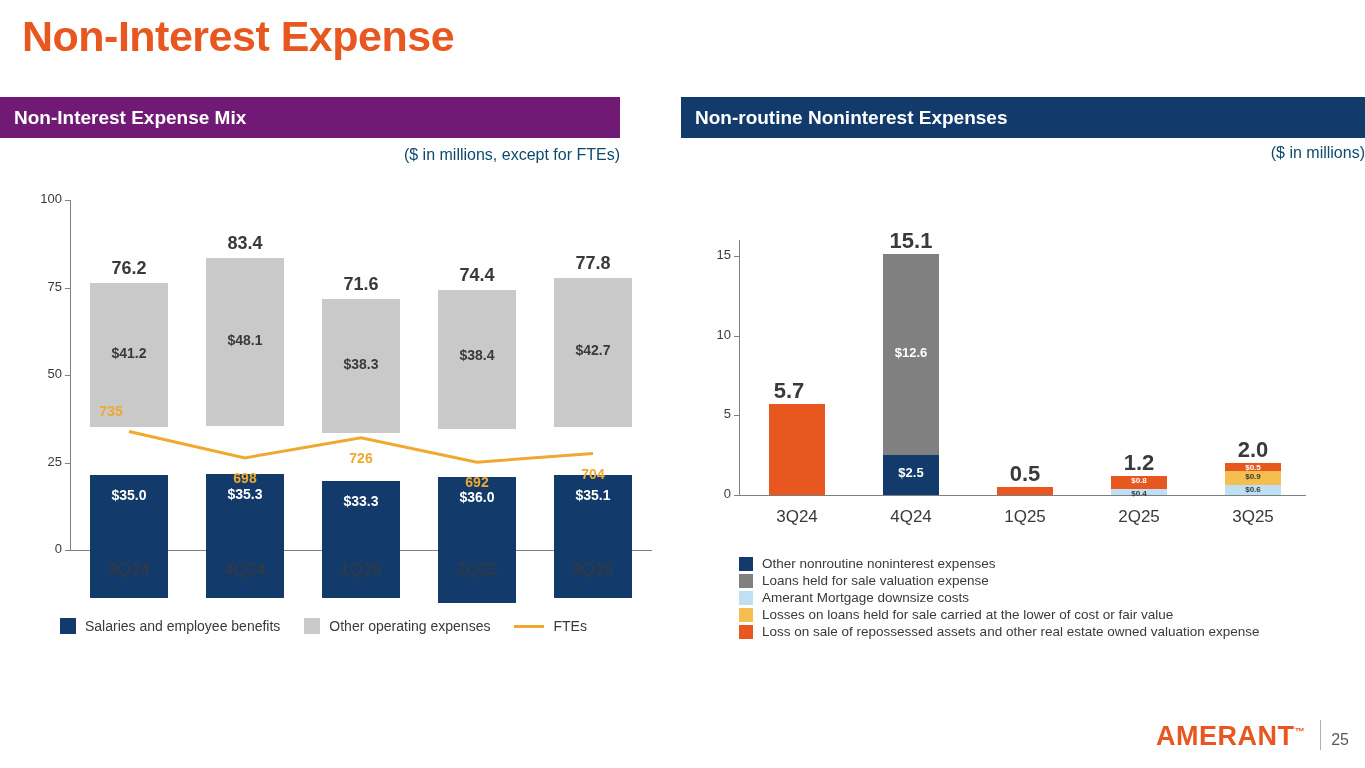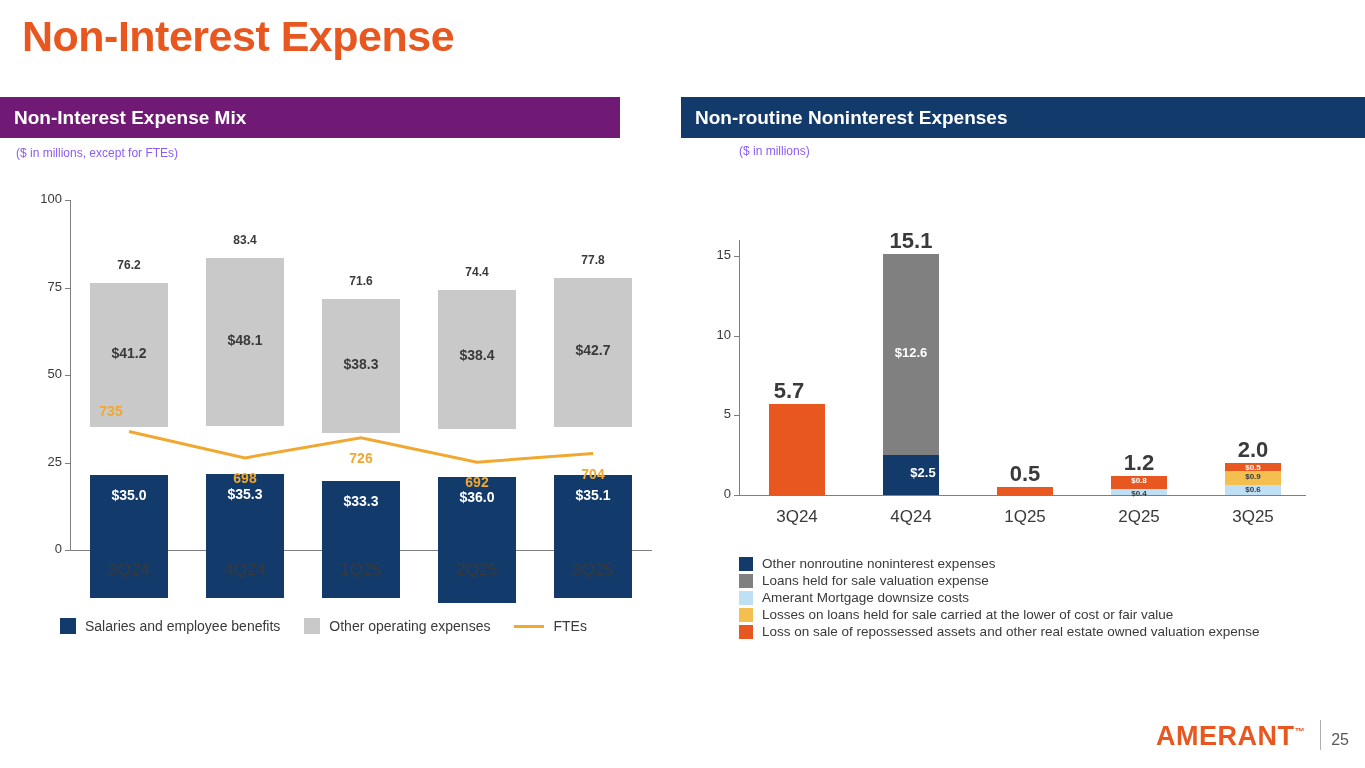--- a/index.html
+++ b/index.html
@@ -47,24 +47,25 @@
     display: flex;
     align-items: center;
     padding-left: 14px;
     color: #ffffff;
     font-size: 19px;
     font-weight: bold;
   }
   .hdr-orange { background: #701a75; }
   .hdr-navy { background: #123a6b; }
   .subnote {
-    font-size: 12px;
-    color: #8b5cf6;
+    font-size: 16px;
+    color: #0c4a6e;
     margin-top: 8px;
     padding-left: 16px;
+    text-align: right;
   }
   .panel-right .subnote { padding-left: 58px; margin-top: 6px;}
 
   
   .chart-area {
     position: relative;
   }
   .axis-line {
     position: absolute;
     background: #7f7f7f;
@@ -106,21 +107,21 @@
     text-align: center;
     font-size: 14px;
     font-weight: bold;
   }
   .seg-navy { background: #123a6b; margin-top: 48px; }
   .seg-gray { background: #c9c9c9; }
   .total-label {
     position: absolute;
     width: 100%;
     text-align: center;
-    font-size: 12px;
+    font-size: 18px;
     font-weight: bold;
     color: #3a3a3a;
   }
   .fte-label {
     position: absolute;
     width: 100%;
     text-align: center;
     font-size: 14px;
     font-weight: bold;
     color: #f0a830;
@@ -339,21 +340,21 @@
       <div class="rbar-col" style="left: 88px; top: 174.156px; height: 90.8438px;">
         <div class="rseg" style="height: 90.8438px; background: rgb(232, 87, 31);"></div>
       </div>
       <div class="rtotal-label" style="left: 70px; top: 148.156px; width: 76px;">5.7</div>
       <div class="xtick-label" style="left: 72px; top: 277px; width: 88px;">3Q24</div>
       <div class="rbar-col" style="left: 202px; top: 24.3438px; height: 240.656px;">
         <div class="rseg" style="height: 200.812px; background: rgb(128, 128, 128);">
           <div class="rseg-label" style="top: 90.6562px; font-size: 13px; color: rgb(255, 255, 255);">$12.6</div>
         </div>
         <div class="rseg" style="height: 39.8438px; background: rgb(18, 58, 107);">
-          <div class="rseg-label" style="top: 10.1719px; font-size: 13px; color: rgb(255, 255, 255); padding-left: 12px;">$2.5</div>
+          <div class="rseg-label" style="top: 10.1719px; font-size: 13px; color: rgb(255, 255, 255);">$2.5</div>
         </div>
       </div>
       <div class="rtotal-label" style="left: 192px; top: -1.65625px; width: 76px;">15.1</div>
       <div class="xtick-label" style="left: 186px; top: 277px; width: 88px;">4Q24</div>
       <div class="rbar-col" style="left: 316px; top: 257.031px; height: 7.96875px;">
         <div class="rseg" style="height: 7.96875px; background: rgb(232, 87, 31);"></div>
       </div>
       <div class="rtotal-label" style="left: 306px; top: 231.031px; width: 76px;">0.5</div>
       <div class="xtick-label" style="left: 300px; top: 277px; width: 88px;">1Q25</div>
       <div class="rbar-col" style="left: 430px; top: 245.875px; height: 19.125px;">

